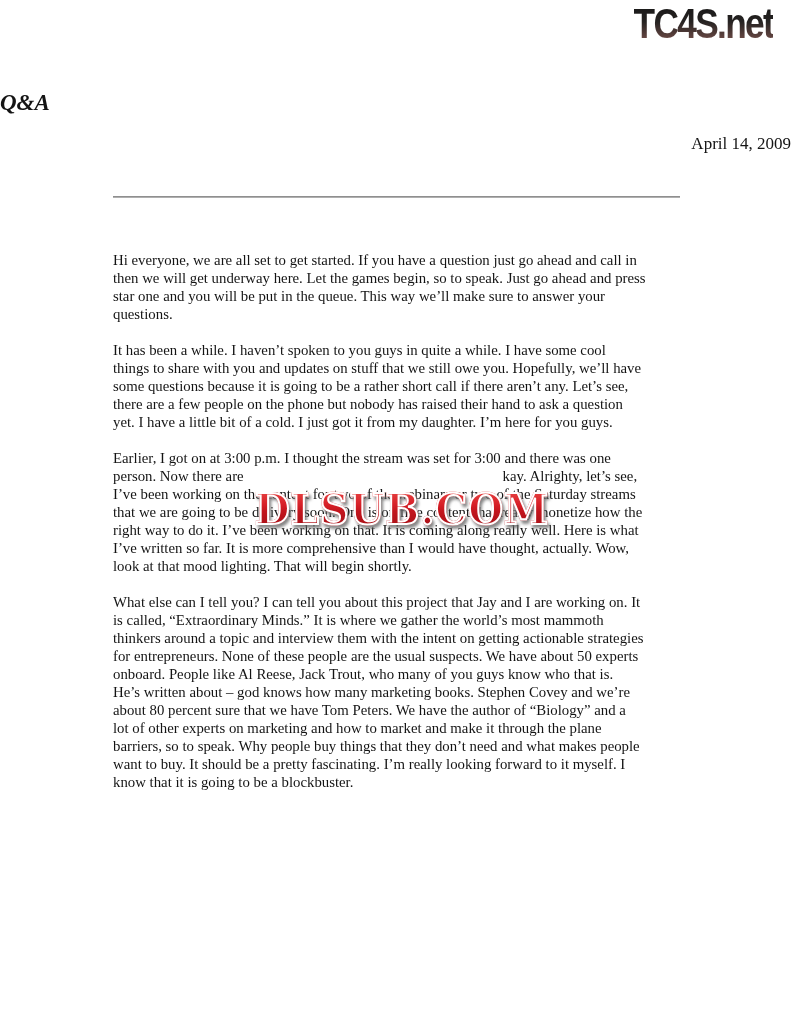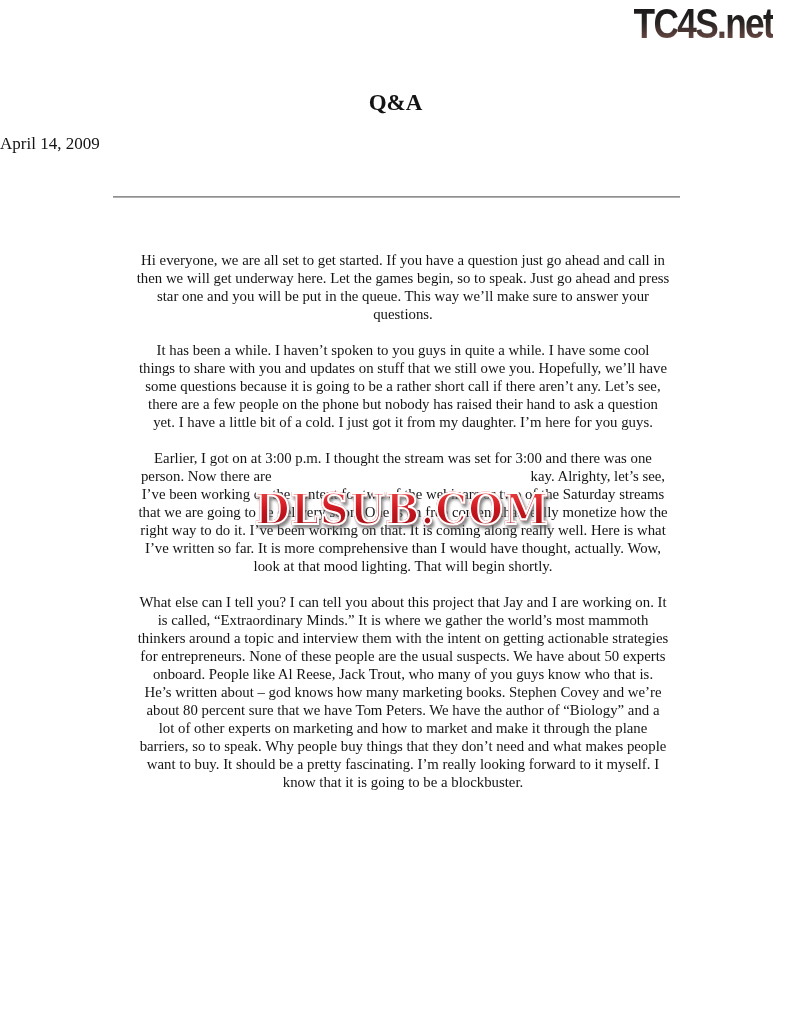--- a/index.html
+++ b/index.html
@@ -32,51 +32,50 @@
     background-clip: text;
     color: transparent;
   }
 
   
   .doc-title {
     position: absolute;
     top: 90px;
     left: 0;
     right: 0;
-    text-align: center;
     font-size: 23px;
     font-weight: bold;
+    font-style: italic;
   }
   .doc-date {
     position: absolute;
     top: 134px;
     left: 0;
     right: 0;
-    text-align: left;
+    text-align: right;
     font-size: 17px;
   }
 
   .divider {
     position: absolute;
     top: 196px;
     left: 113px;
     width: 567px;
     height: 2px;
     background: linear-gradient(to bottom, #8f8f8f 0%, #8f8f8f 50%, #cfcfcf 100%);
   }
 
   
   .body-text {
     position: absolute;
     top: 251px;
     left: 113px;
     width: 580px;
     font-size: 14.8px;
     line-height: 18px;
-    text-align: center;
   }
   .para {
     white-space: pre;
     margin: 0 0 18px 0;
   }
 
   
   .watermark {
     position: absolute;
     top: 489px;

